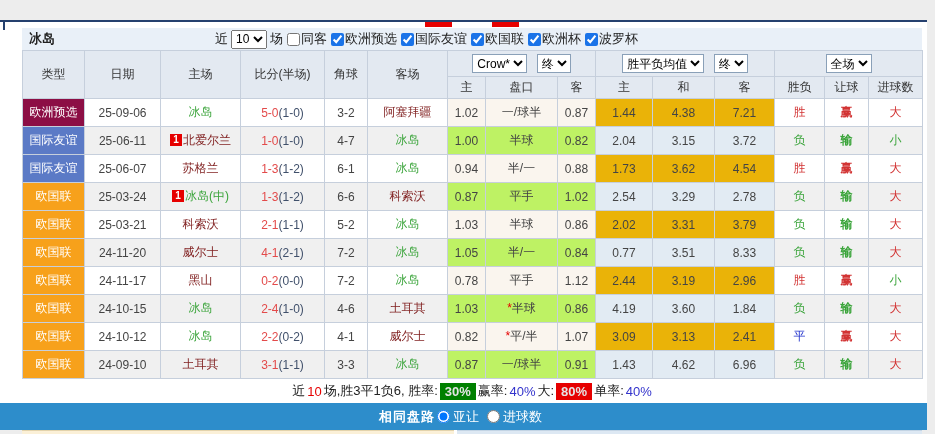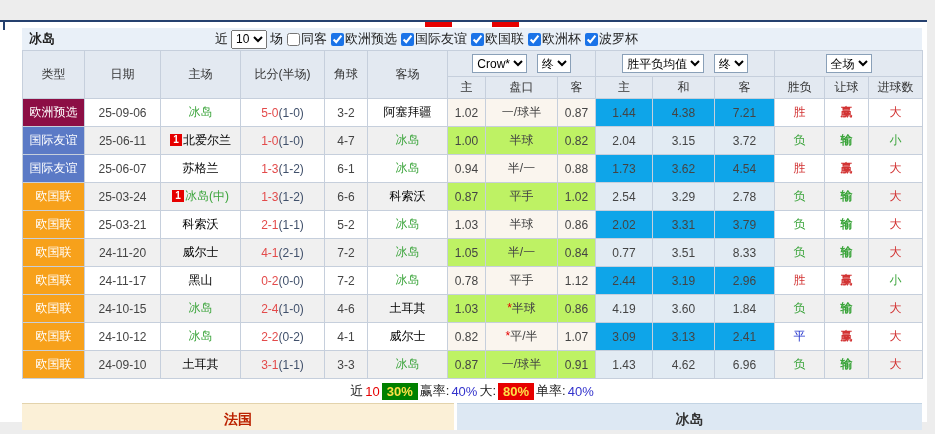--- a/index.html
+++ b/index.html
@@ -26,38 +26,38 @@
   table.matches{border-collapse:collapse;margin-left:22px;width:900px;table-layout:fixed;}
   table.matches th,table.matches td{border:1px solid #c6cfdc;text-align:center;font-size:12px;padding:0;overflow:hidden;white-space:nowrap;}
   table.matches th{background:#e3e9f1;font-weight:normal;color:#333;}
   thead tr.sel-row th{height:25px;}
   thead tr.sub-row th{height:21px;}
   thead select{font-size:12px;height:19px;max-width:95px;margin:0 3px;background:#fff;border:1px solid #8aa0b8;}
   tbody td{height:27px;color:#444;background:#fff;}
   tr.alt td{background:#f0f0f0;}
   td.col-ah{background:#faf5ee;}
   tr.alt td.col-ah{background:#bef264;}
-  td.col-eu{background:#0ea5e9;}
+  td.col-eu{background:#eab308;}
   tr.alt td.col-eu{background:#e2ebf3;}
   td.col-type{color:#fff;}
-  .team-name{color:#000000;cursor:pointer;}
+  .team-name{color:#7f1d1d;cursor:pointer;}
   .team-name.green{color:#3aa43a;}
   .rank-badge{display:inline-block;background:#e60000;color:#fff;font-size:10px;line-height:12px;width:12px;height:12px;margin-right:1px;vertical-align:1px;font-weight:bold;}
   .score-main{color:#e34a4a;}
   .score-half{color:#40506b;}
   .star{color:#e60000;}
   .res-red{color:#d23333;}
   .res-green{color:#3aa43a;}
   .res-blue{color:#2233cc;}
   td.col-res-ah{font-weight:bold;}
 
   
   .summary{margin-left:22px;width:900px;height:24px;display:flex;align-items:center;justify-content:center;font-size:13px;color:#222;background:#fff;}
   .summary span{margin:0 1px;}
-  .badge{color:#fde047;padding:1px 5px;font-weight:bold;}
+  .badge{color:#e5e5e5;padding:1px 5px;font-weight:bold;}
   .pct-blue{color:#3333cc;}
   .red-num{color:#e60000;}
 
   
   .blue-bar{width:927px;height:27px;display:flex;align-items:center;justify-content:center;color:#fff;font-size:13px;}
   .blue-bar .bar-title{font-weight:bold;letter-spacing:1px;}
   .blue-bar label{display:flex;align-items:center;margin:0 6px 0 2px;cursor:pointer;}
   .blue-bar input{width:13px;height:13px;margin:0 3px 0 0;}
 
   
@@ -346,29 +346,43 @@
         <td class="col-res res-green">负</td>
         <td class="col-res col-res-ah res-green">输</td>
         <td class="col-res res-red">大</td>
       </tr>
         </tbody>
     </table>
 
     <div class="summary">
       <span>近</span>
         <span class="red-num">10</span>
+        <span>场,胜3平1负6, 胜率:</span>
       <span class="badge" id="win-badge" style="background: rgb(0, 128, 0);">30%</span>
       <span>赢率:</span>
         <span class="pct-blue">40%</span>
       <span>大:</span>
       <span class="badge" id="big-badge" style="background: rgb(230, 0, 0);">80%</span>
       <span>单率:</span>
         <span class="pct-blue">40%</span>
     </div>
 
+    <div class="blue-bar" style="background: rgb(45, 141, 203);">
+      <span class="bar-title">相同盘路</span>
+      <span style="display:flex;align-items:center;">
+          <label>
+            <input type="radio" name="pattern" checked="" style="">
+            <span>亚让</span>
+          </label>
+          <label>
+            <input type="radio" name="pattern" style="">
+            <span>进球数</span>
+          </label>
+        </span>
+    </div>
 
     <div class="panels">
       <div class="panel panel-left" style="background: rgb(251, 240, 215); color: rgb(187, 34, 0);">
         <span>法国</span>
       </div>
       <div class="panel-gap"></div>
       <div class="panel panel-right" style="background: rgb(221, 232, 243); color: rgb(51, 51, 51);">
         <span>冰岛</span>
       </div>
     </div>

